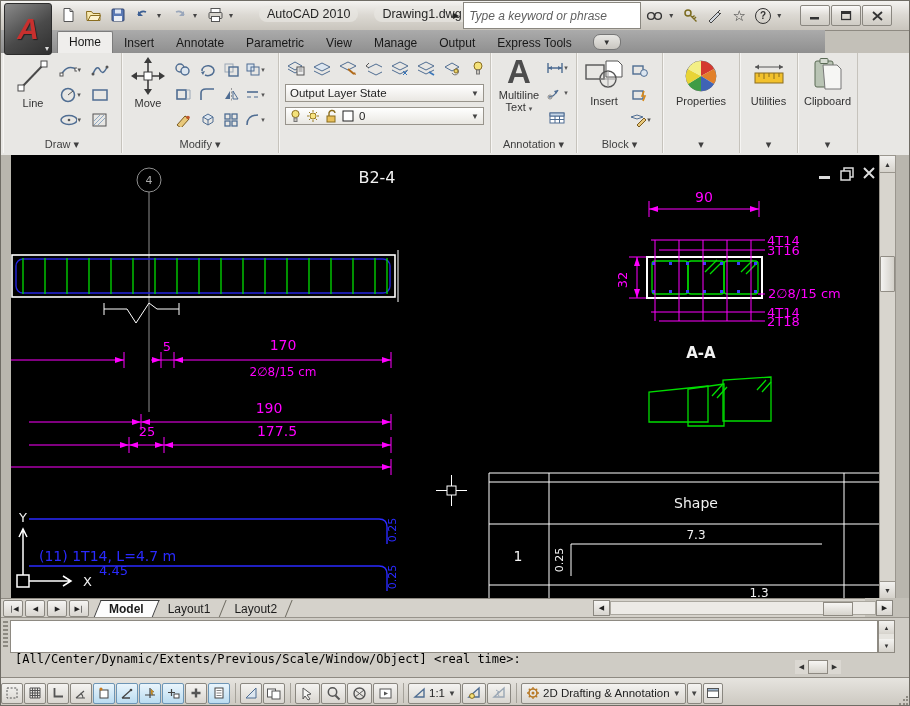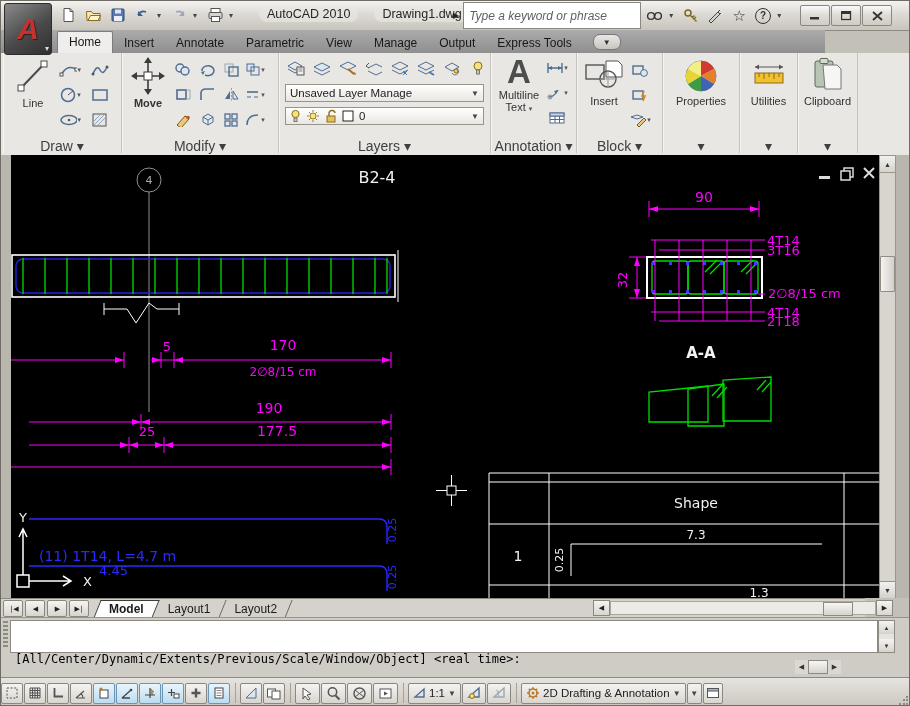--- a/index.html
+++ b/index.html
@@ -22,21 +22,21 @@
   .winbtns{position:absolute;left:799px;top:4px;display:flex;gap:1px;}
   .wbtn{width:28px;height:19px;border:1px solid #8a8780;border-radius:2px;background:linear-gradient(#fbfaf9,#dedbd5 50%,#cfccc5);display:flex;align-items:center;justify-content:center;}
   
   .tabrow{position:absolute;left:0;top:29px;width:824px;height:23px;background:linear-gradient(#ababab,#8f8f8f);display:flex;align-items:flex-end;padding-left:56px;box-sizing:border-box;}
   .rtab{height:20px;line-height:20px;padding:0 11px;font-size:12px;color:#181818;}
   .rtab.active{background:#efeeec;border:1px solid #7c7c7c;border-bottom:none;border-radius:2px 2px 0 0;height:21px;}
   .tab-overflow{margin-left:10px;margin-bottom:3px;width:26px;height:14px;background:linear-gradient(#e8e7e4,#c9c6c0);border:1px solid #777;border-radius:7px;font-size:8px;color:#333;display:flex;align-items:center;justify-content:center;}
   
   .ribbon{position:absolute;left:0;top:52px;width:910px;height:102px;background:#e8e7e4;border-bottom:1px solid #9d9a93;}
   .panel{position:absolute;top:0;height:100px;border-right:1px solid #c6c3bc;box-shadow:inset 1px 0 0 #f6f5f3;}
-  .plabel{position:absolute;left:0;right:0;bottom:1px;height:14px;text-align:center;font-size:14px;color:#3f3f3f;}
+  .plabel{position:absolute;left:0;right:0;bottom:1px;height:14px;text-align:center;font-size:11px;color:#3f3f3f;}
   .bigbtn{position:absolute;text-align:center;font-size:11px;color:#333;line-height:12px;}
   .sbgrid{position:absolute;display:grid;grid-auto-rows:25px;align-items:center;}
   .sicon{width:22px;height:22px;display:flex;align-items:center;justify-content:center;}
   .mini-dd{font-size:7px;color:#555;}
   .combo{position:absolute;height:18px;border:1px solid #98948c;background:linear-gradient(#ffffff,#e9e7e2);display:flex;align-items:center;font-size:11.5px;padding:0 4px;box-sizing:border-box;color:#222;}
   .combo .arr{margin-left:auto;font-size:8px;color:#444;}
   
   .canvasedge{position:absolute;left:0;top:154px;width:910px;height:443px;background:#b9b6ae;}
   .canvas{position:absolute;left:10px;top:154px;width:868px;height:443px;background:#000;}
   .vscroll{position:absolute;left:878px;top:154px;width:17px;height:443px;background:#d8d5ce;border:1px solid #9a968e;box-sizing:border-box;}
@@ -262,21 +262,21 @@
             <svg width="18" height="16">
               <rect x="2" y="2" width="13" height="12" fill="none" stroke="#555"></rect>
               <path d="M3 13l10-10M3 9l6-6M7 13l7-7" stroke="#8fa8c2"></path>
             </svg>
           </div>
       </div>
       <div class="plabel"><span>Draw</span> <span>▾</span></div>
     </div>
 
     <div class="panel" style="left:121px;width:156px;">
-      <div class="bigbtn" style="left:5px;top:4px;width:42px;font-weight:bold;">
+      <div class="bigbtn" style="left:5px;top:4px;width:42px;">
         <svg width="34" height="38">
             <path d="M17 3v32M2 19h30" stroke="#3b3b3b" stroke-width="1.6"></path>
             <path d="M17 0l-4 6h8zM17 38l-4-6h8zM0 19l6-4v8zM34 19l-6-4v8z" fill="#3b3b3b"></path>
             <rect x="13" y="15" width="8" height="8" fill="#fff" stroke="#3b3b3b"></rect>
           </svg>
         <div>Move</div>
       </div>
       <div class="sbgrid" style="left:50px;top:4px;grid-template-columns:24px 24px 24px 30px;">
         <div class="sicon">
             <svg width="18" height="15">
@@ -412,21 +412,21 @@
             </svg>
           </div>
         <div class="sicon">
             <svg width="14" height="16">
               <circle cx="7" cy="6" r="4" fill="#f4e27a" stroke="#8a6d1f"></circle>
               <rect x="5.5" y="10" width="3" height="4" fill="#c9c5bd" stroke="#777"></rect>
             </svg>
           </div>
       </div>
       <div class="combo" style="left:6px;top:31px;width:199px;">
-        <span>Unsaved Layer Manage</span>
+        <span>Output Layer State</span>
         <span class="arr">▼</span>
       </div>
       <div class="combo" style="left:6px;top:54px;width:199px;gap:5px;">
         <svg width="11" height="14">
             <circle cx="5.5" cy="5" r="3.6" fill="#f4e27a" stroke="#8a6d1f"></circle>
             <rect x="4" y="9" width="3" height="3.5" fill="#c9c5bd" stroke="#777"></rect>
           </svg>
         <svg width="14" height="14">
             <circle cx="7" cy="7" r="3" fill="#f8e480" stroke="#9a7d22"></circle>
             <path d="M7 1v2M7 11v2M1 7h2M11 7h2M3 3l1.5 1.5M11 11l-1.5-1.5M11 3l-1.5 1.5M3 11l1.5-1.5" stroke="#9a7d22"></path>
@@ -434,21 +434,20 @@
         <svg width="12" height="14">
             <rect x="2" y="7" width="8" height="6" fill="#e8c05a" stroke="#8a6d1f"></rect>
             <path d="M4 7V5a3 3 0 0 1 6-1" fill="none" stroke="#8a6d1f" stroke-width="1.4"></path>
           </svg>
         <svg width="12" height="12">
             <rect x="1" y="1" width="10" height="10" fill="#fff" stroke="#222"></rect>
           </svg>
         <span>0</span>
         <span class="arr">▼</span>
       </div>
-      <div class="plabel"><span>Layers</span> <span>▾</span></div>
     </div>
 
     <div class="panel" style="left:490px;width:85px;">
       <div class="bigbtn" style="left:2px;top:2px;width:52px;">
         <div style="font-size:33px;font-weight:bold;color:#4d4d4d;line-height:34px;">A</div>
         <div>Multiline</div>
         <div><span>Text</span> <span class="mini-dd">▾</span></div>
       </div>
       <div class="sbgrid" style="left:55px;top:2px;grid-template-columns:30px;">
         <div class="sicon">

